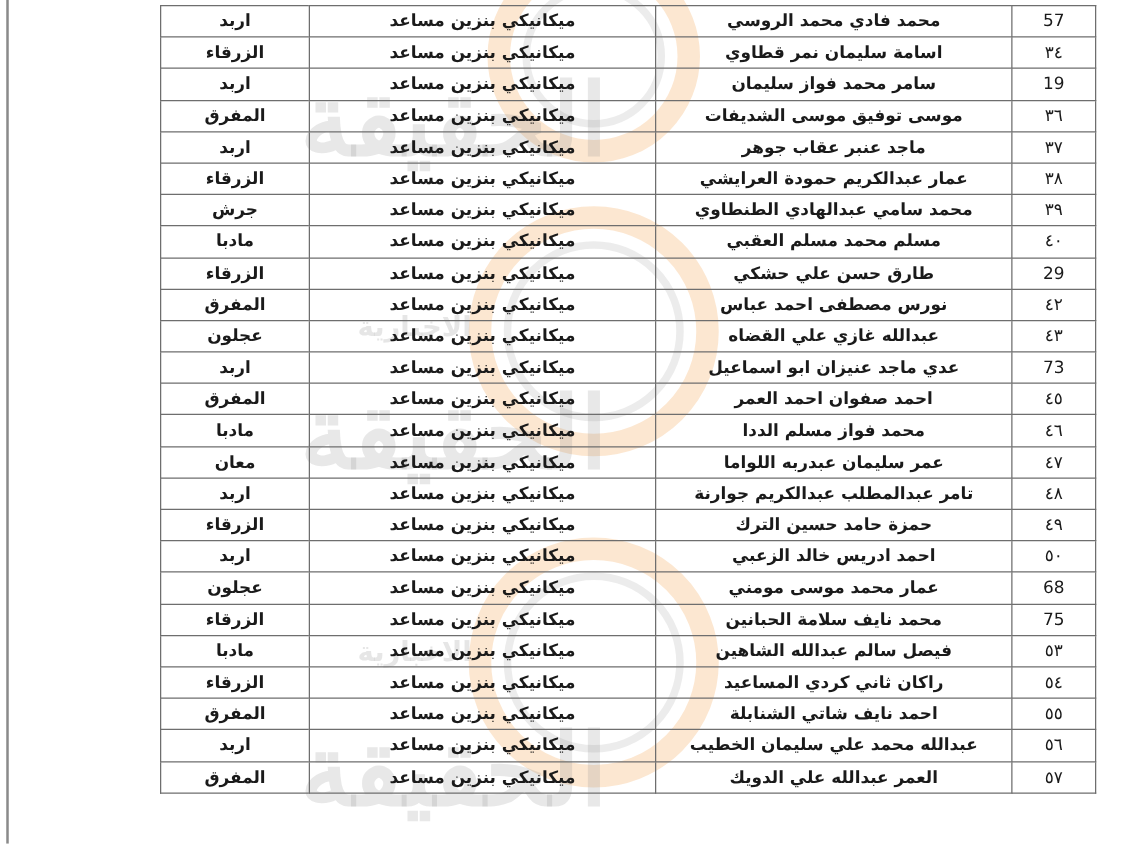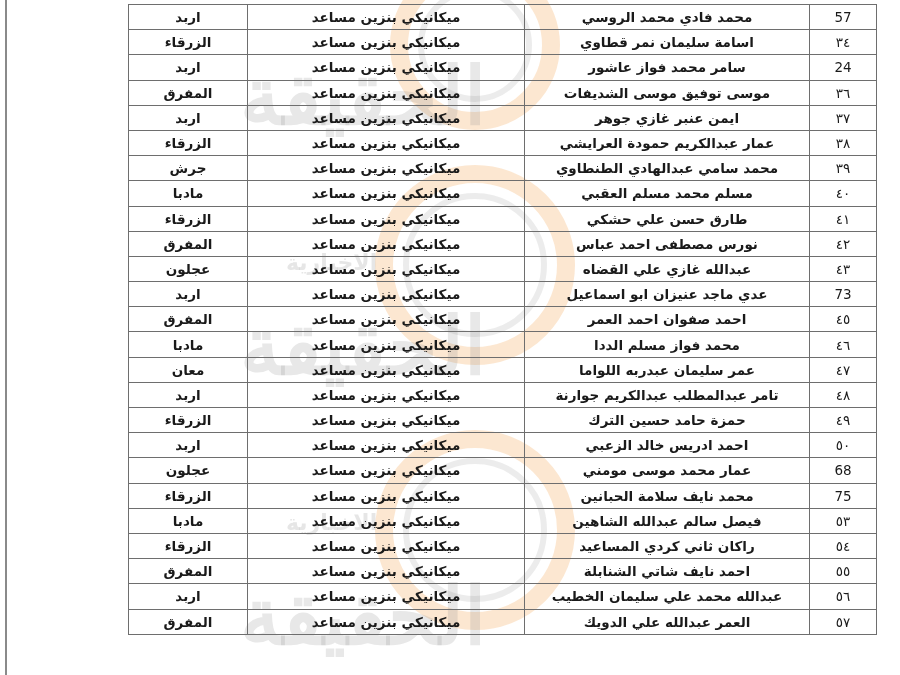--- a/index.html
+++ b/index.html
@@ -72,34 +72,34 @@
         <td class="c-job">ميكانيكي بنزين مساعد</td>
         <td class="c-city">اربد</td>
       </tr>
       <tr>
         <td class="c-num">٣٤</td>
         <td class="c-name">اسامة سليمان نمر قطاوي</td>
         <td class="c-job">ميكانيكي بنزين مساعد</td>
         <td class="c-city">الزرقاء</td>
       </tr>
       <tr>
-        <td class="c-num">24</td>
-        <td class="c-name">سامر محمد فواز عاشور</td>
+        <td class="c-num">19</td>
+        <td class="c-name">سامر محمد فواز سليمان</td>
         <td class="c-job">ميكانيكي بنزين مساعد</td>
         <td class="c-city">اربد</td>
       </tr>
       <tr>
         <td class="c-num">٣٦</td>
         <td class="c-name">موسى توفيق موسى الشديفات</td>
         <td class="c-job">ميكانيكي بنزين مساعد</td>
         <td class="c-city">المفرق</td>
       </tr>
       <tr>
         <td class="c-num">٣٧</td>
-        <td class="c-name">ايمن عنبر غازي جوهر</td>
+        <td class="c-name">ماجد عنبر عقاب جوهر</td>
         <td class="c-job">ميكانيكي بنزين مساعد</td>
         <td class="c-city">اربد</td>
       </tr>
       <tr>
         <td class="c-num">٣٨</td>
         <td class="c-name">عمار عبدالكريم حمودة العرايشي</td>
         <td class="c-job">ميكانيكي بنزين مساعد</td>
         <td class="c-city">الزرقاء</td>
       </tr>
       <tr>
@@ -108,21 +108,21 @@
         <td class="c-job">ميكانيكي بنزين مساعد</td>
         <td class="c-city">جرش</td>
       </tr>
       <tr>
         <td class="c-num">٤٠</td>
         <td class="c-name">مسلم محمد مسلم العقبي</td>
         <td class="c-job">ميكانيكي بنزين مساعد</td>
         <td class="c-city">مادبا</td>
       </tr>
       <tr>
-        <td class="c-num">٤١</td>
+        <td class="c-num">29</td>
         <td class="c-name">طارق حسن علي حشكي</td>
         <td class="c-job">ميكانيكي بنزين مساعد</td>
         <td class="c-city">الزرقاء</td>
       </tr>
       <tr>
         <td class="c-num">٤٢</td>
         <td class="c-name">نورس مصطفى احمد عباس</td>
         <td class="c-job">ميكانيكي بنزين مساعد</td>
         <td class="c-city">المفرق</td>
       </tr>

